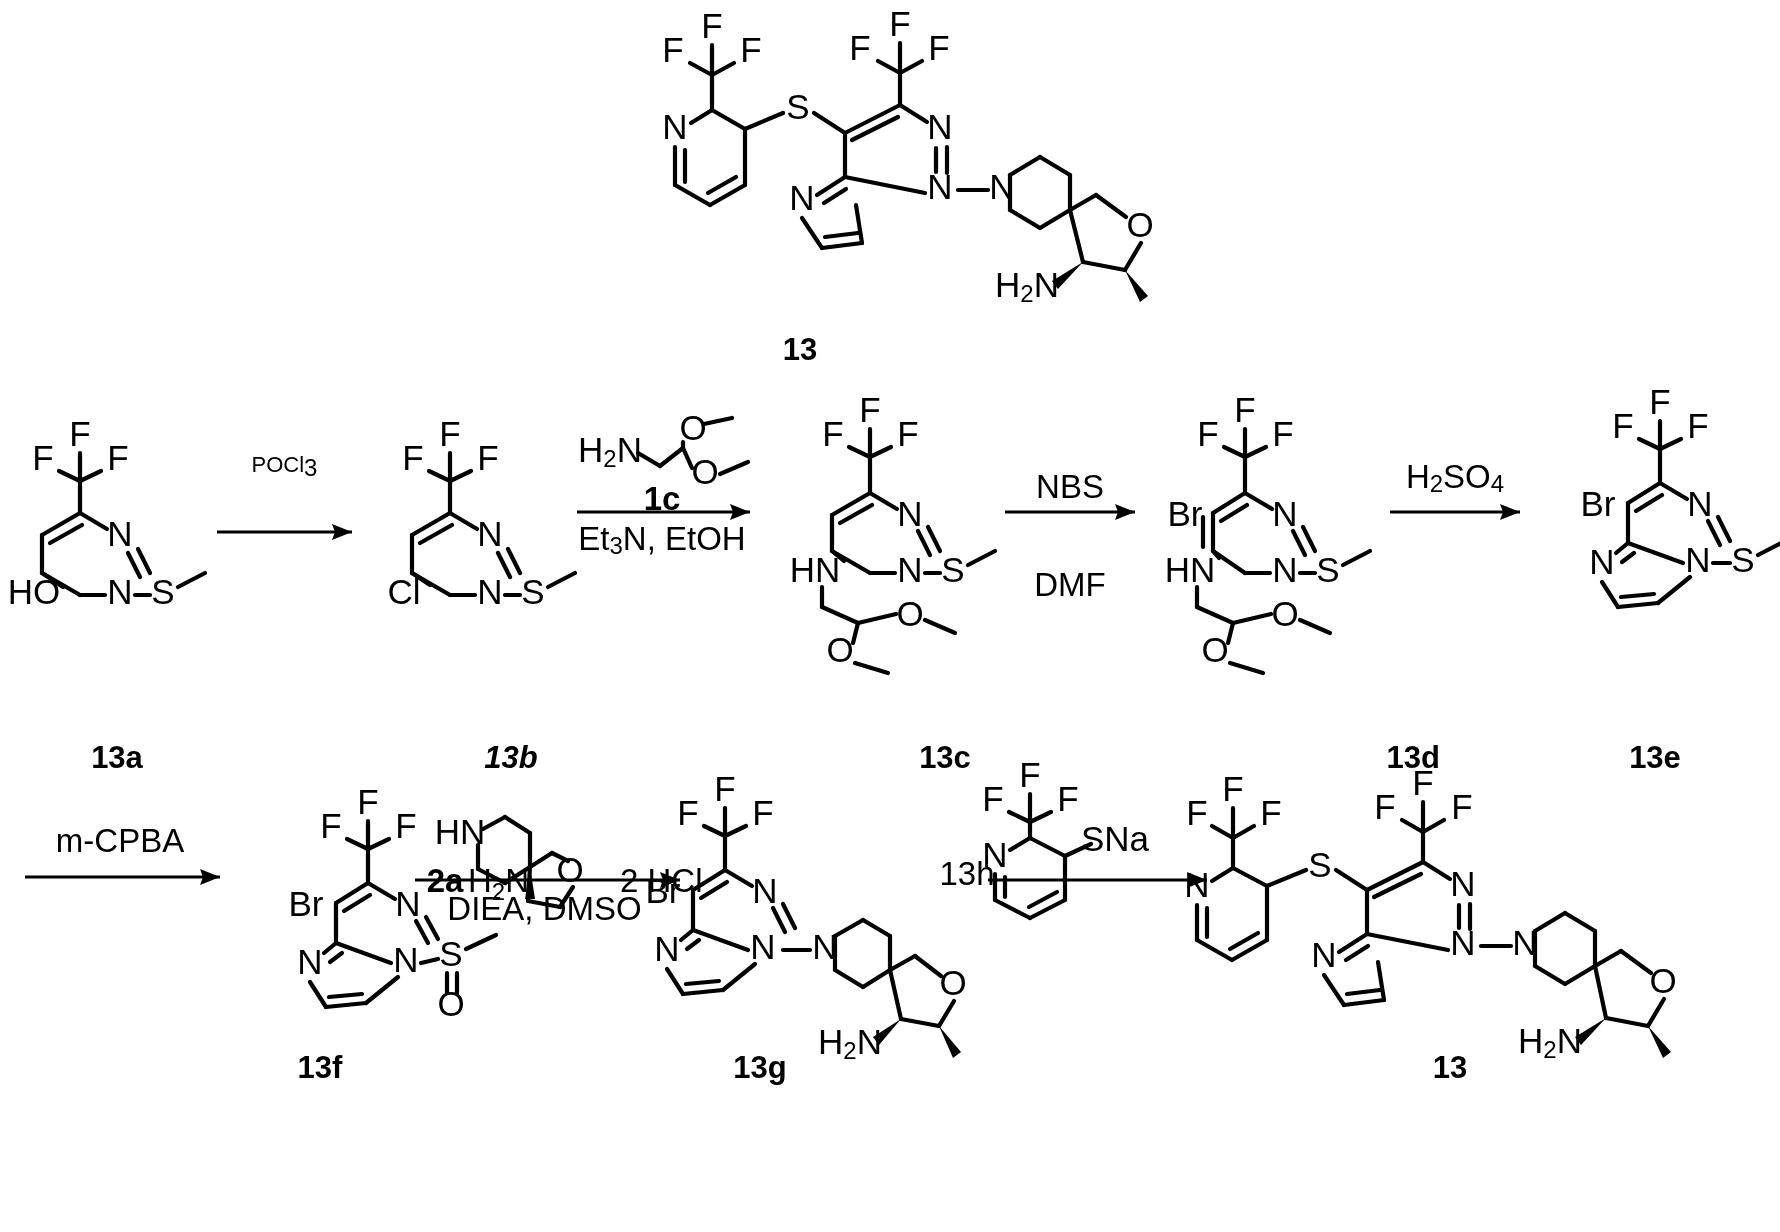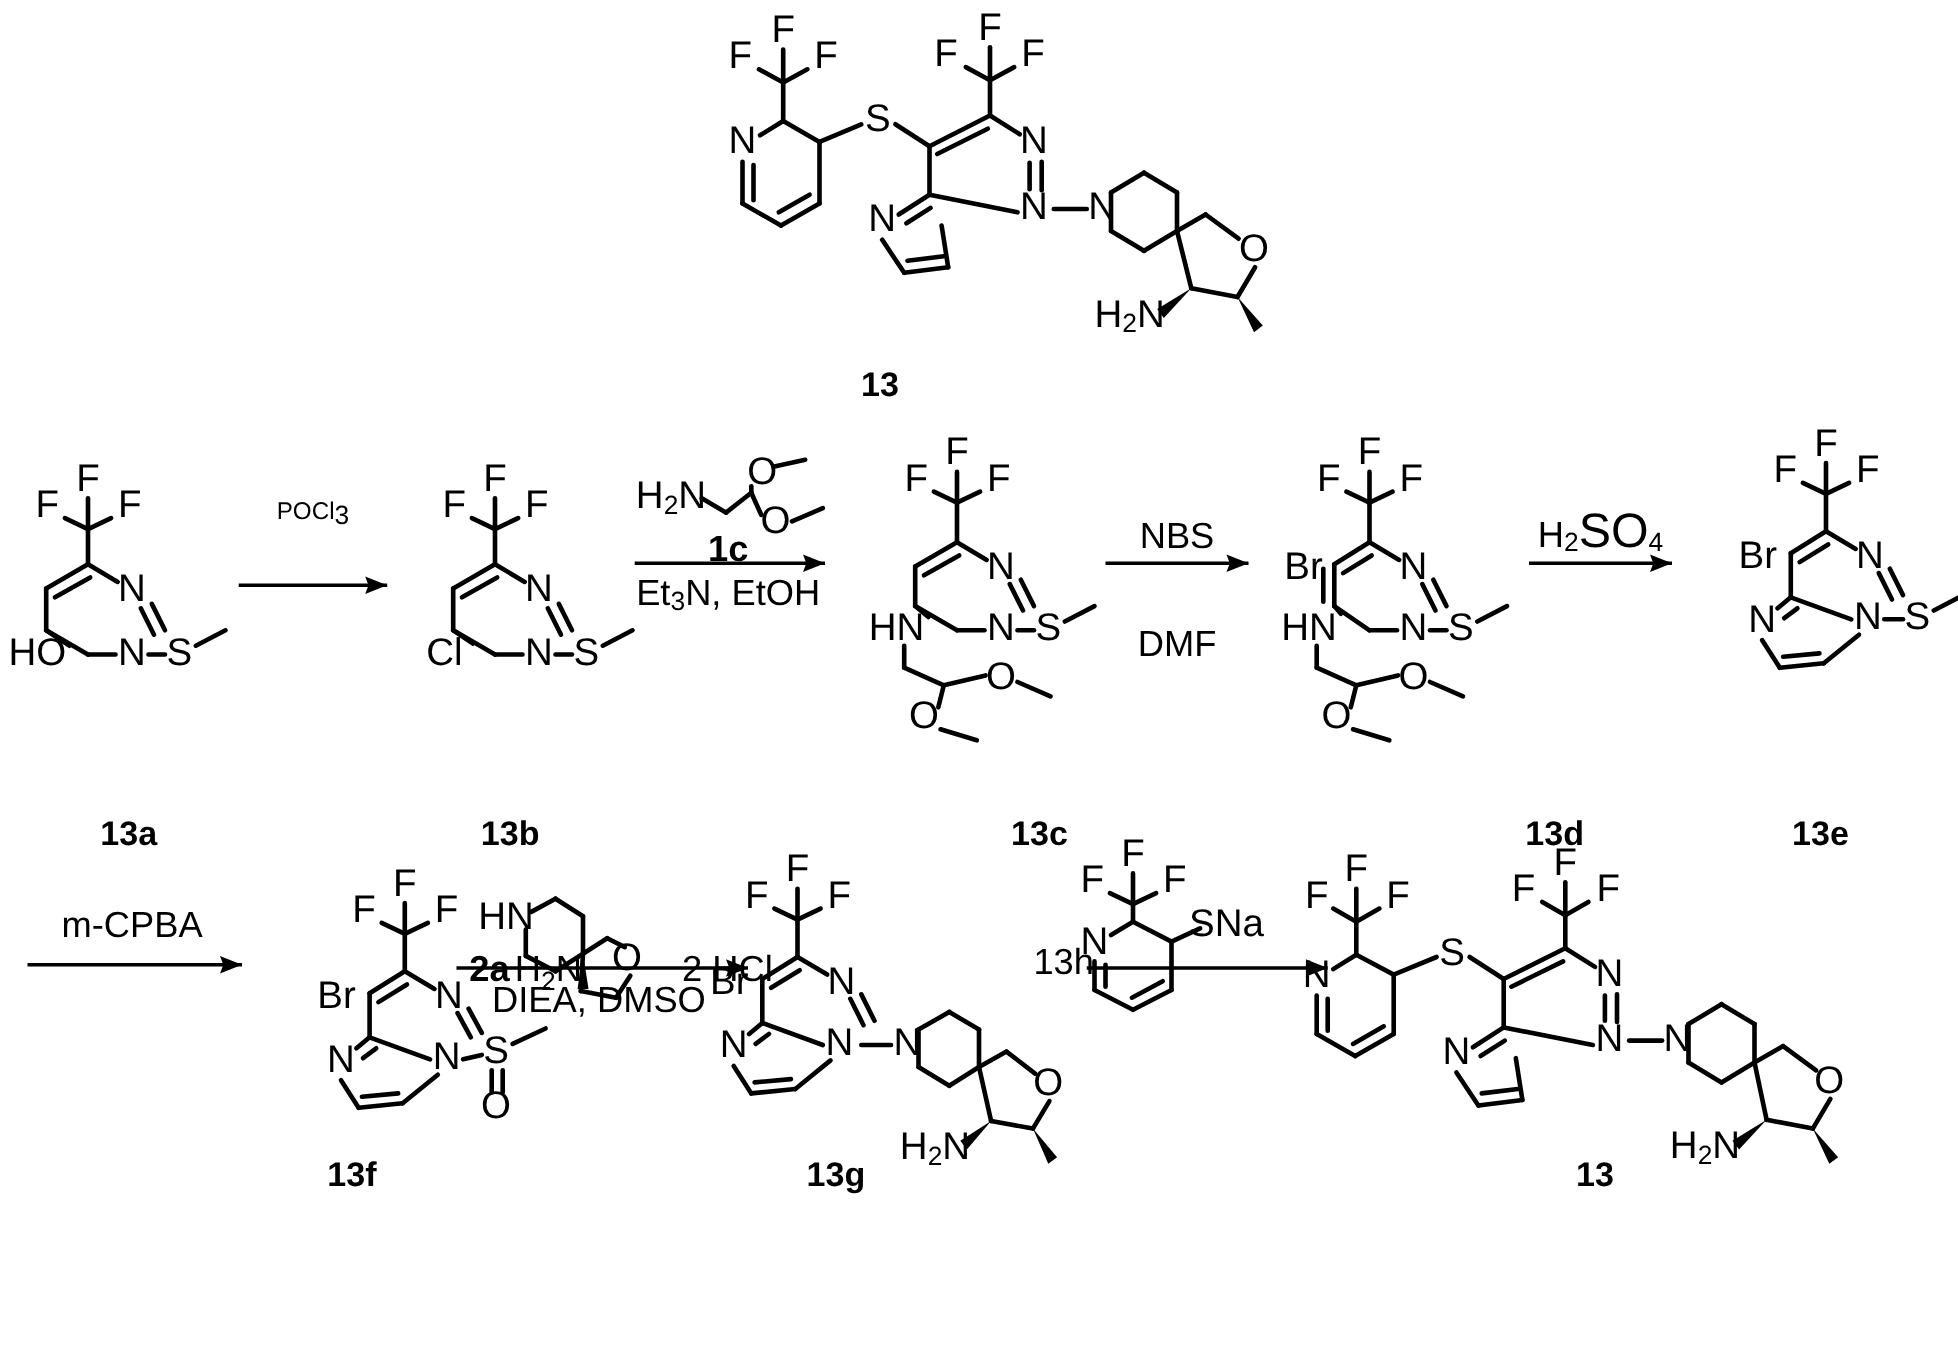--- a/index.html
+++ b/index.html
@@ -142,21 +142,21 @@
   <path class="bond" d="M72 110 L40 128"></path>
   <path class="bond" d="M32 120 L32 158"></path>
   <path class="bond" d="M32 158 L50 170"></path>
   <path class="bond" d="M95 180 L70 180"></path>
   <path class="bond" d="M70 180 L32 158"></path>
   <path class="bond" d="M118 138 L130 162"></path>
   <path class="bond" d="M128 134 L140 158"></path>
   <path class="bond" d="M125 180 L140 180"></path>
   <path class="bond" d="M168 172 L195 158"></path>
 </svg>
-<div style="position:absolute;left:437px;top:740px;width:110px;text-align:left;" class="lbl">13b</div>
+<div style="position:absolute;left:456px;top:740px;width:110px;text-align:center;font-style:italic;" class="lbl">13b</div>
 
 <svg style="position:absolute;left:580px;top:418px;" width="200" height="80" viewBox="0 0 200 80">
   <text class="atom" x="30" y="35"><tspan>H</tspan><tspan dy="8" font-size="24">2</tspan><tspan dy="-8">N</tspan></text>
   <text class="atom" x="113" y="13">O</text>
   <text class="atom" x="125" y="57">O</text>
   <path class="bond" d="M58 35 L80 48"></path>
   <path class="bond" d="M80 48 L103 30"></path>
   <path class="bond" d="M103 30 L103 24"></path>
   <path class="bond" d="M124 6 L152 0"></path>
   <path class="bond" d="M103 30 L112 50"></path>
@@ -248,21 +248,21 @@
   <path class="bond" d="M108 228 L103 248"></path>
   <path class="bond" d="M105 268 L138 278"></path>
 </svg>
 <div style="position:absolute;left:1330px;top:740px;width:110px;text-align:right;" class="lbl">13d</div>
 
 <svg style="position:absolute;left:1385px;top:490px;" width="150" height="40" viewBox="0 0 150 40">
   <path class="arrow-line" d="M5 22 L135 22"></path>
   <path d="M135 22 L115 14 L118 22 L115 30 Z" fill="#000"></path>
 </svg>
 <div style="position:absolute;left:1385px;top:458px;width:140px;text-align:center;">
-  <span style="font-size:33px;">H</span><span style="font-size:24px;vertical-align:sub;">2</span><span style="font-size:44px;">SO</span><span style="font-size:24px;vertical-align:sub;">4</span>
+  <span style="font-size:33px;">H</span><span style="font-size:24px;vertical-align:sub;">2</span><span style="font-size:33px;">SO</span><span style="font-size:24px;vertical-align:sub;">4</span>
 </div>
 
 <svg style="position:absolute;left:1540px;top:385px;" width="240" height="230" viewBox="0 0 240 230">
   <text class="atom" x="120" y="20">F</text>
   <text class="atom" x="83" y="44">F</text>
   <text class="atom" x="158" y="44">F</text>
   <path class="bond" d="M120 36 L120 64"></path>
   <path class="bond" d="M99 54 L120 64"></path>
   <path class="bond" d="M141 54 L120 64"></path>
   <path class="bond" d="M120 64 L120 98"></path>

